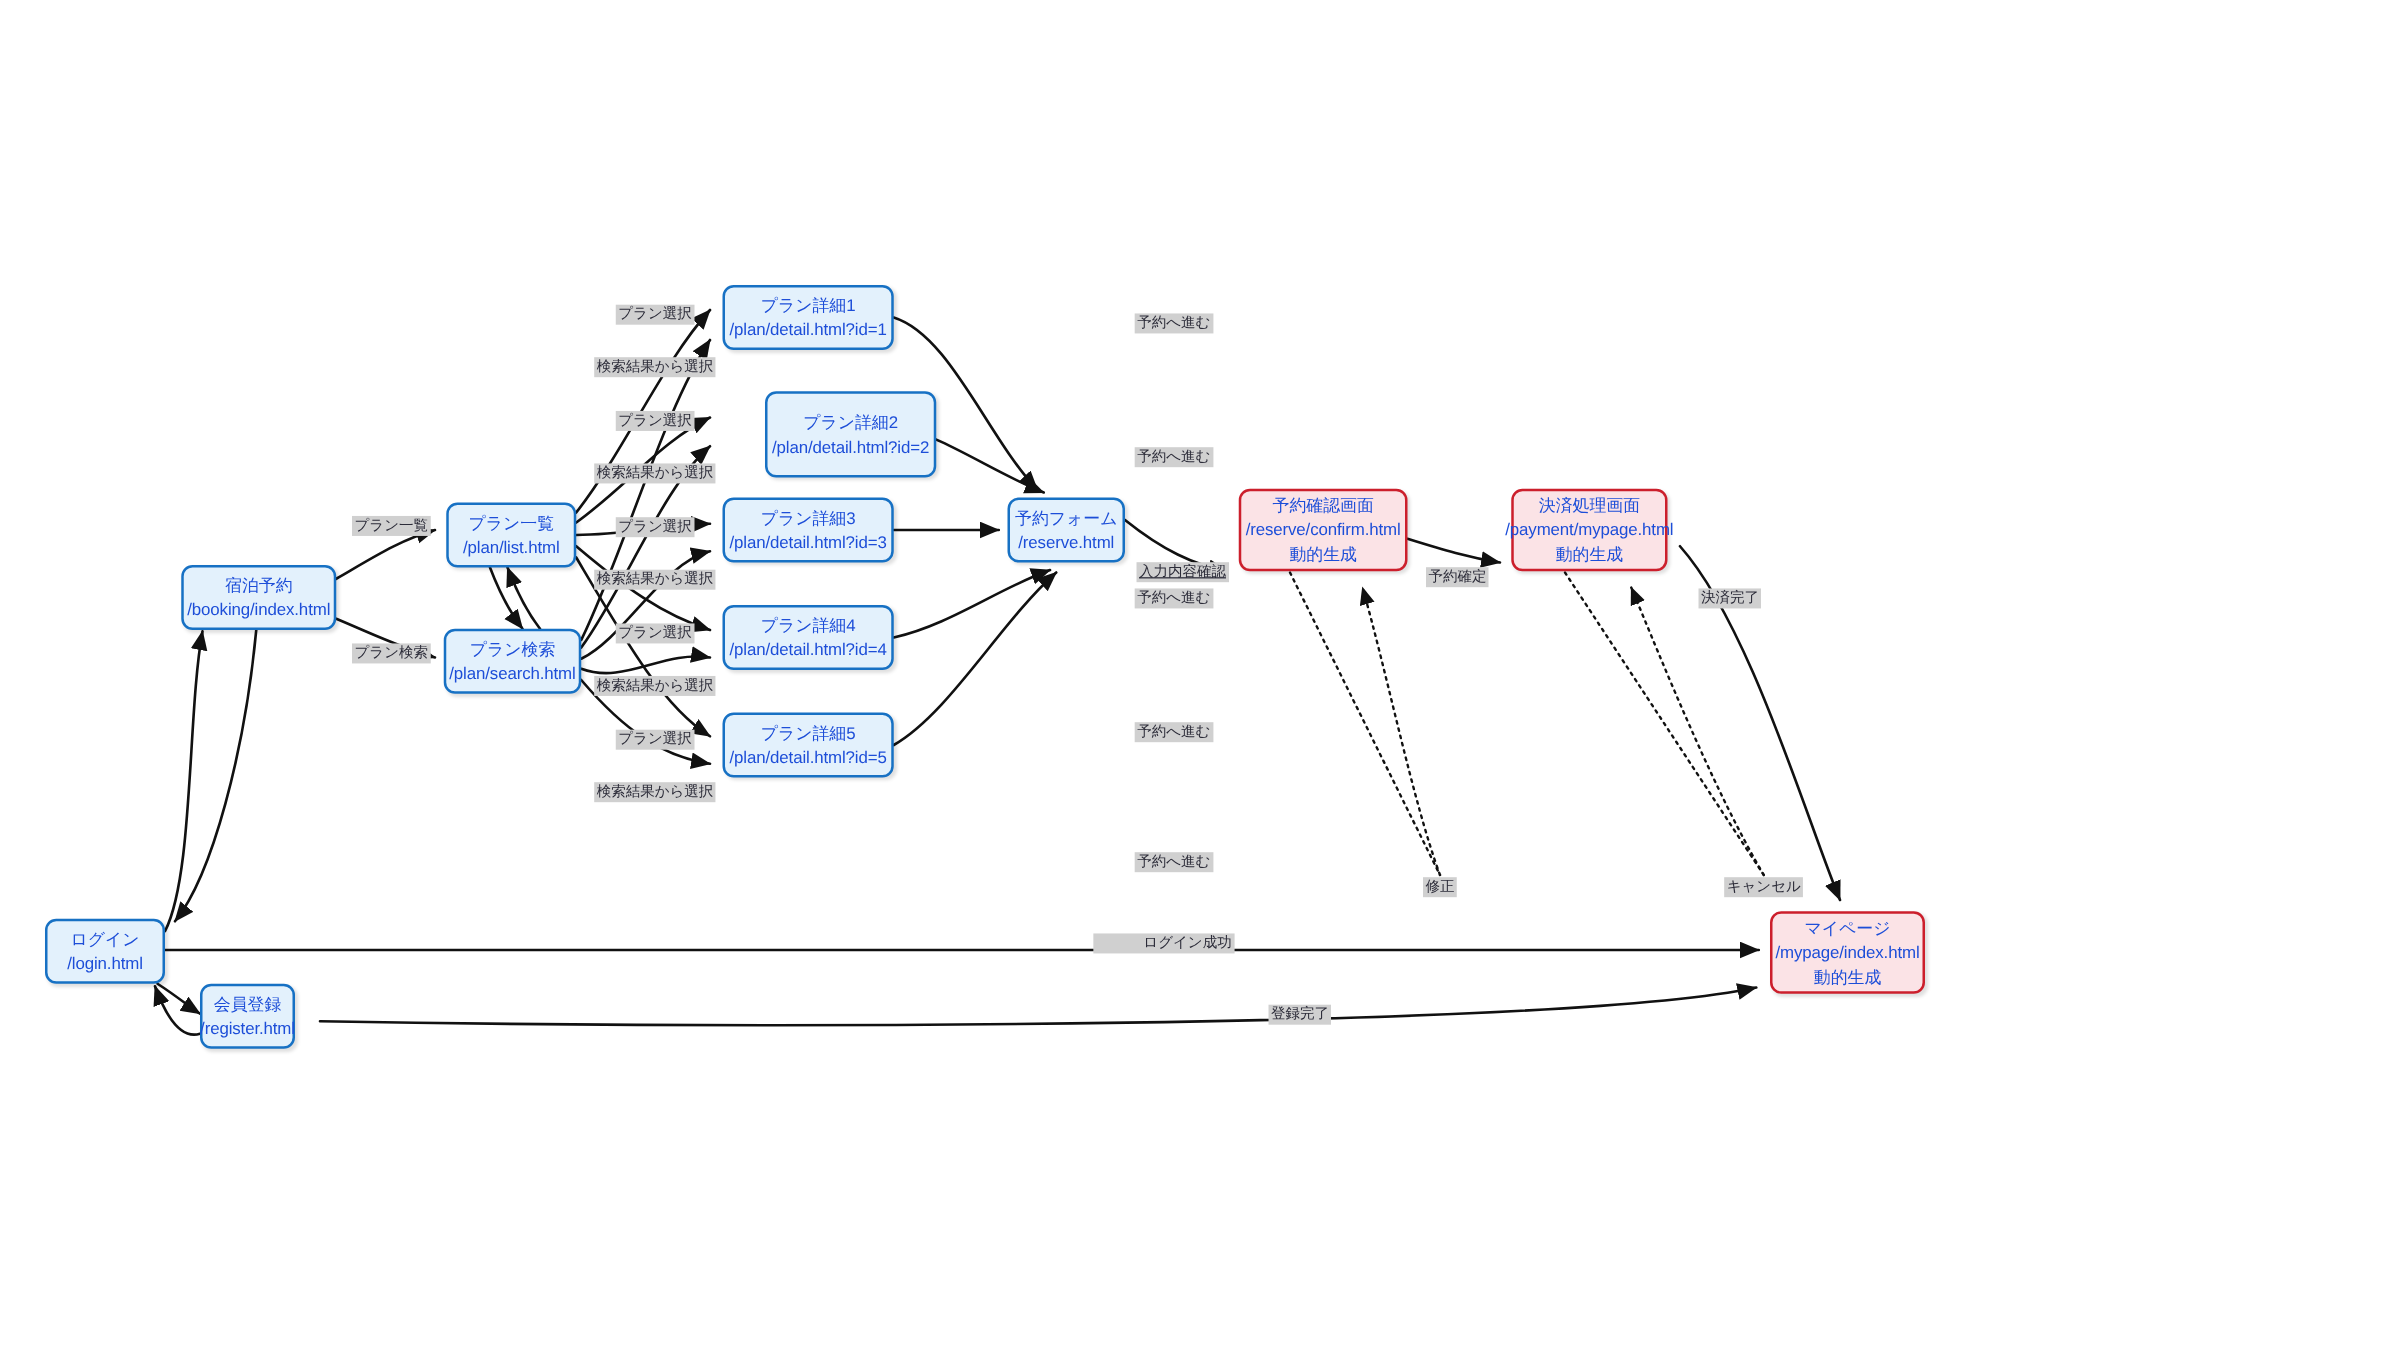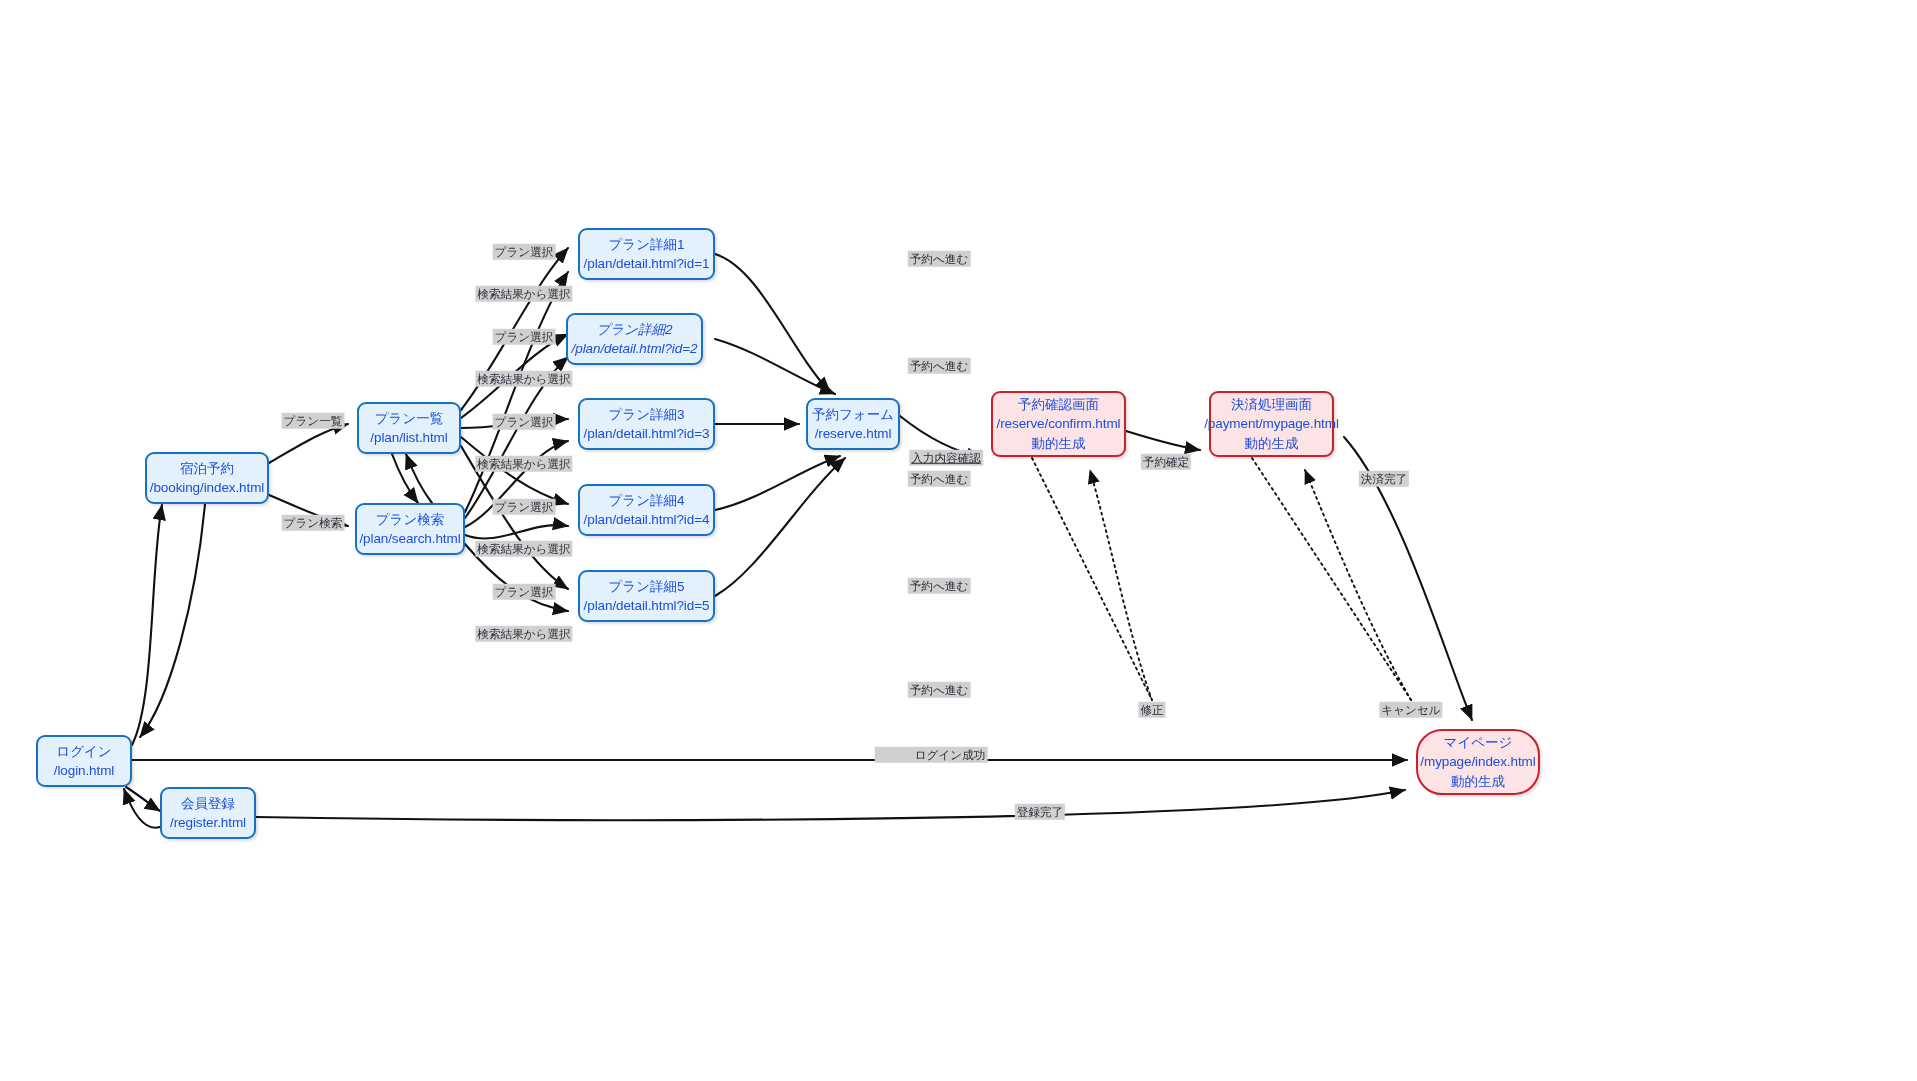--- a/index.html
+++ b/index.html
@@ -125,21 +125,21 @@
       <path d="M 1252,458 L 1411,700"></path>
       <path d="M 1411,700 C 1370,630 1330,530 1305,470" marker-end="url(#ah)"></path>
     </g>
   </svg>
 
   <div class="node blue" style="left:36px; top:735px; width:96px; height:52px;">
     <span class="ln">ログイン</span>
     <span class="ln path">/login.html</span>
   </div>
 
-  <div class="node blue" style="left:160px; top:787px; width:96px; height:52px;">
+  <div class="node blue" style="left:160px; top:787px; width:76px; height:52px;">
     <span class="ln">会員登録</span>
     <span class="ln path">/register.html</span>
   </div>
 
   <div class="node blue" style="left:145px; top:452px; width:124px; height:52px;">
     <span class="ln">宿泊予約</span>
     <span class="ln path">/booking/index.html</span>
   </div>
 
   <div class="node blue" style="left:357px; top:402px; width:104px; height:52px;">
@@ -150,21 +150,21 @@
   <div class="node blue" style="left:355px; top:503px; width:110px; height:52px;">
     <span class="ln">プラン検索</span>
     <span class="ln path">/plan/search.html</span>
   </div>
 
   <div class="node blue" style="left:578px; top:228px; width:137px; height:52px;">
     <span class="ln">プラン詳細1</span>
     <span class="ln path">/plan/detail.html?id=1</span>
   </div>
 
-  <div class="node blue" style="left:566px; top:313px; width:137px; height:52px;font-style:italic;">
+  <div class="node blue" style="left:612px; top:313px; width:137px; height:69px;">
     <span class="ln">プラン詳細2</span>
     <span class="ln path">/plan/detail.html?id=2</span>
   </div>
 
   <div class="node blue" style="left:578px; top:398px; width:137px; height:52px;">
     <span class="ln">プラン詳細3</span>
     <span class="ln path">/plan/detail.html?id=3</span>
   </div>
 
   <div class="node blue" style="left:578px; top:484px; width:137px; height:52px;">
@@ -187,21 +187,21 @@
     <span class="ln path">/reserve/confirm.html</span>
     <span class="ln">動的生成</span>
   </div>
 
   <div class="node pink" style="left:1209px; top:391px; width:125px; height:66px;">
     <span class="ln">決済処理画面</span>
     <span class="ln path">/payment/mypage.html</span>
     <span class="ln">動的生成</span>
   </div>
 
-  <div class="node pink" style="left:1416px; top:729px; width:124px; height:66px;border-radius:26px;">
+  <div class="node pink" style="left:1416px; top:729px; width:124px; height:66px;">
     <span class="ln">マイページ</span>
     <span class="ln path">/mypage/index.html</span>
     <span class="ln">動的生成</span>
   </div>
 
   <span class="edge-label" style="left:313px; top:421px;">プラン一覧</span>
   <span class="edge-label" style="left:313px; top:523px;">プラン検索</span>
   <span class="edge-label" style="left:524px; top:252px;">プラン選択</span>
   <span class="edge-label" style="left:524px; top:294px;">検索結果から選択</span>
   <span class="edge-label" style="left:524px; top:337px;">プラン選択</span>

